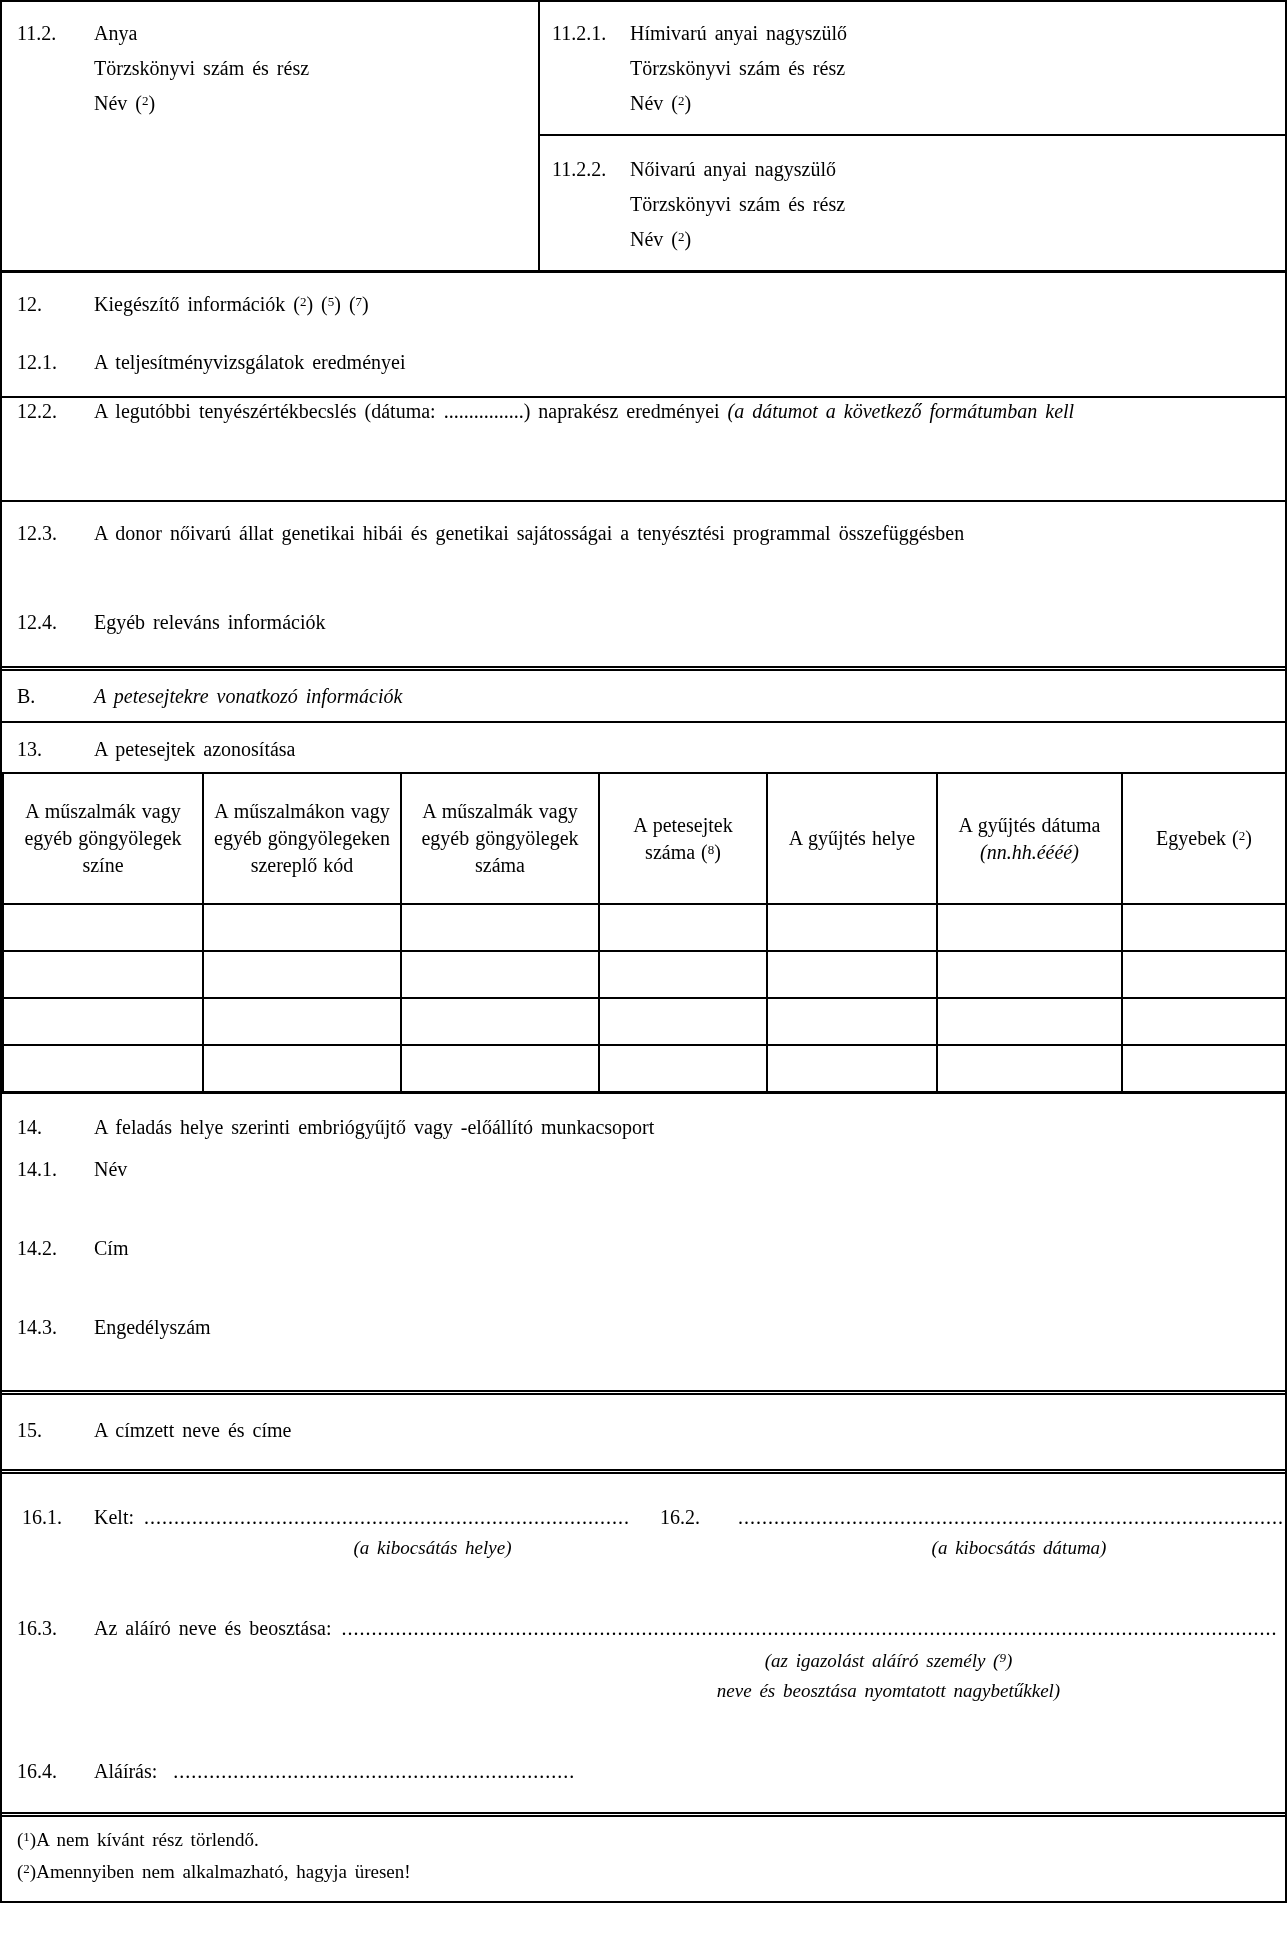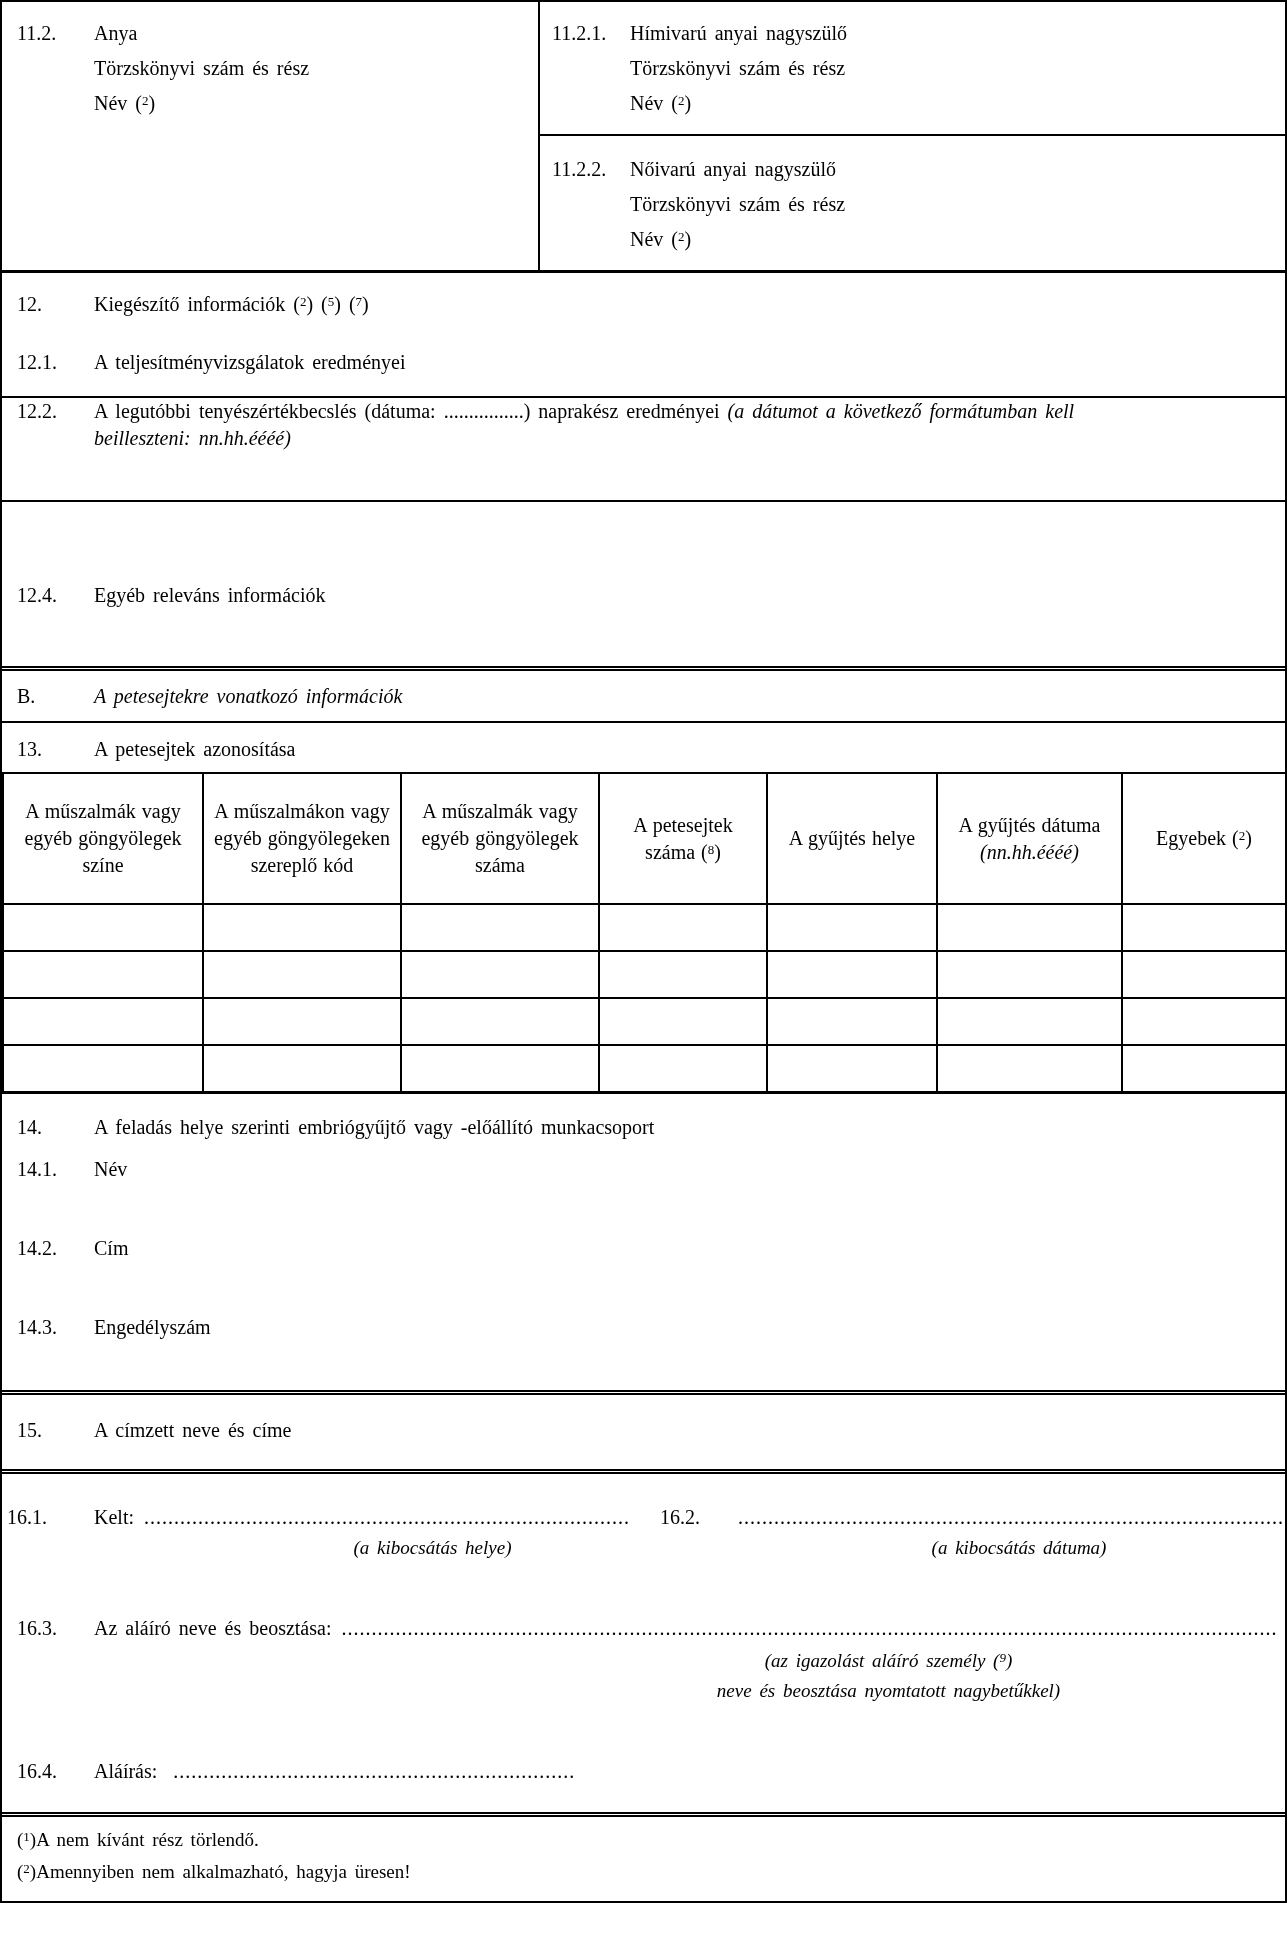--- a/index.html
+++ b/index.html
@@ -50,21 +50,21 @@
   table.oocytes th,table.oocytes td{border:2px solid #000;padding:0 6px;box-sizing:border-box;}
   table.oocytes th{height:131px;font-weight:normal;text-align:center;vertical-align:middle;line-height:27px;}
   table.oocytes td{height:47px;}
   table.oocytes tr{page-break-inside:avoid;}
   .c1{width:200px;}.c2{width:198px;}.c3{width:198px;}.c4{width:168px;margin-left:28px;}
   .c5{width:170px;}.c6{width:185px;}.c7{width:164px;}
   table.oocytes{border-bottom:3px solid #000;}
   
   .row16{display:flex;line-height:27px;}
   .half-left{width:641px;display:flex;}
-  .half-left .num{flex:0 0 92px;padding-left:5px;box-sizing:border-box;}
+  .half-left .num{flex:0 0 92px;padding-left:20px;box-sizing:border-box;}
   .half-right{flex:1;display:flex;}
   .half-right .num{flex:0 0 0 auto;padding-left:17px;}
   .dots{flex:1;overflow:hidden;white-space:nowrap;letter-spacing:1px;}
   .half-left .dots{margin-left:10px;margin-right:14px;}
   .half-right .dots{margin-left:38px;margin-right:8px;}
   .caption-row{display:flex;margin-top:6px;font-size:19px;}
   .cap-left{width:641px;box-sizing:border-box;padding-left:220px;text-align:center;}
   .cap-right{flex:1;box-sizing:border-box;padding-left:110px;text-align:center;}
   .row163{margin-top:56px;}
   .row163 .label{white-space:nowrap;}
@@ -128,26 +128,29 @@
         <span class="num">12.1.</span>
         <span class="txt left">A teljesítményvizsgálatok eredményei</span>
       </div>
     </div>
 
     <div class="sec bb2" id="secB">
       <div class="row">
         <span class="num">12.2.</span>
         <span class="txt">
           <span>A legutóbbi tenyészértékbecslés (dátuma: ................) naprakész eredményei </span><span class="italic">(a dátumot a következő formátumban kell</span>
-          <span class="italic" style="display:block">beilleszteni: nn.hh.éééé)</span>
         </span>
       </div>
     </div>
 
     <div class="sec bbd" id="secC">
+      <div class="row">
+        <span class="num">12.3.</span>
+        <span class="txt left">A donor nőivarú állat genetikai hibái és genetikai sajátosságai a tenyésztési programmal összefüggésben</span>
+      </div>
       <div class="row row2">
         <span class="num">12.4.</span>
         <span class="txt left">Egyéb releváns információk</span>
       </div>
     </div>
 
     <div class="sec bb2" id="secD">
       <div class="row">
         <span class="num">B.</span>
         <span class="txt left italic">A petesejtekre vonatkozó információk</span>

